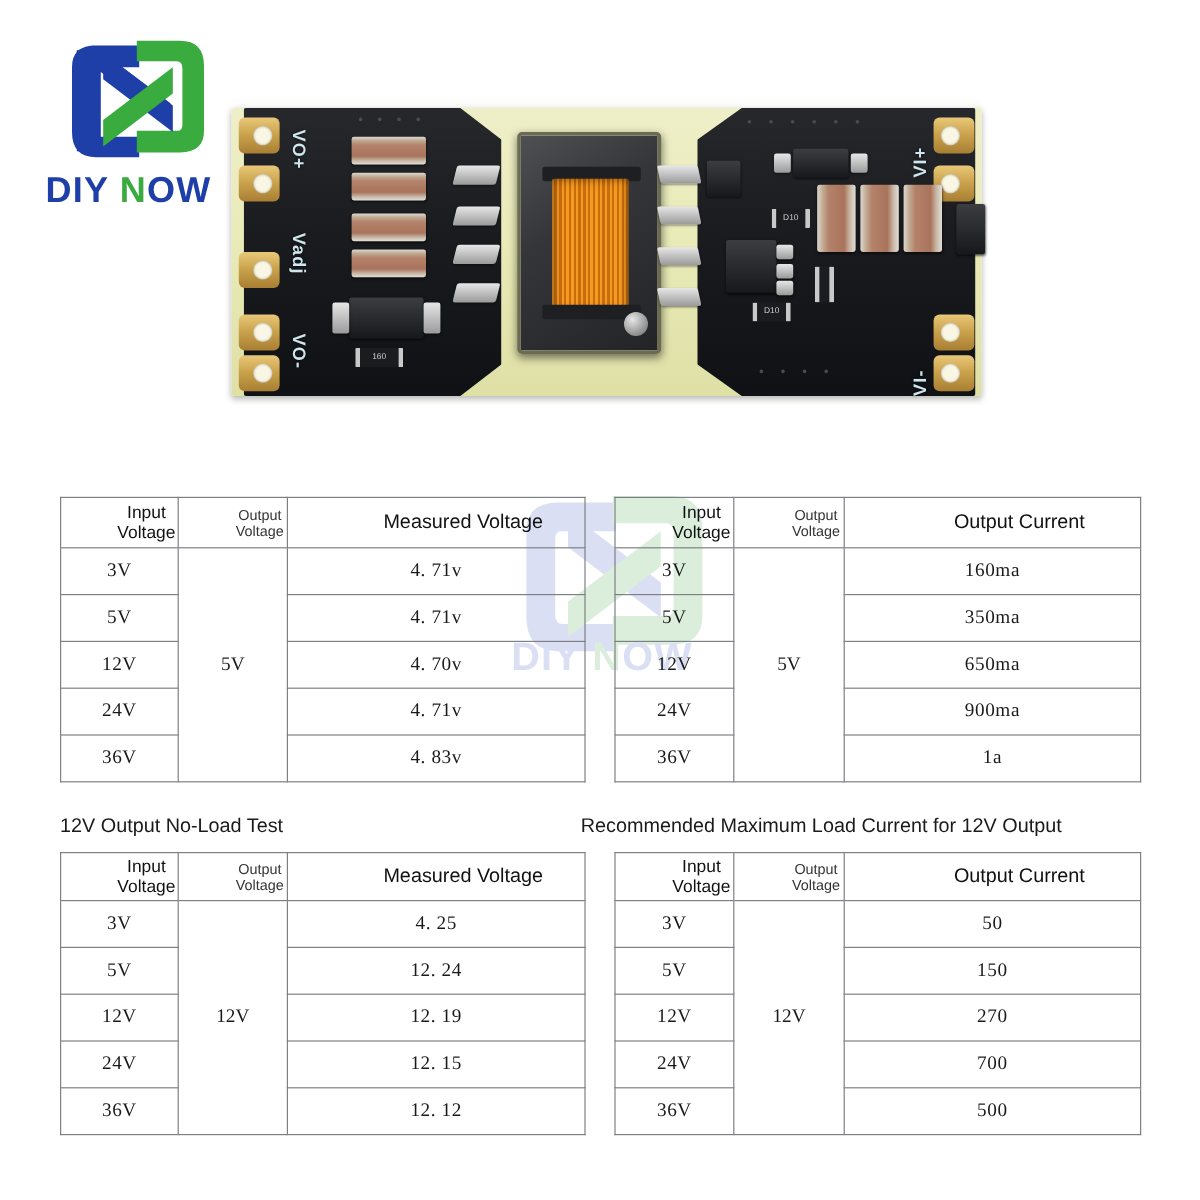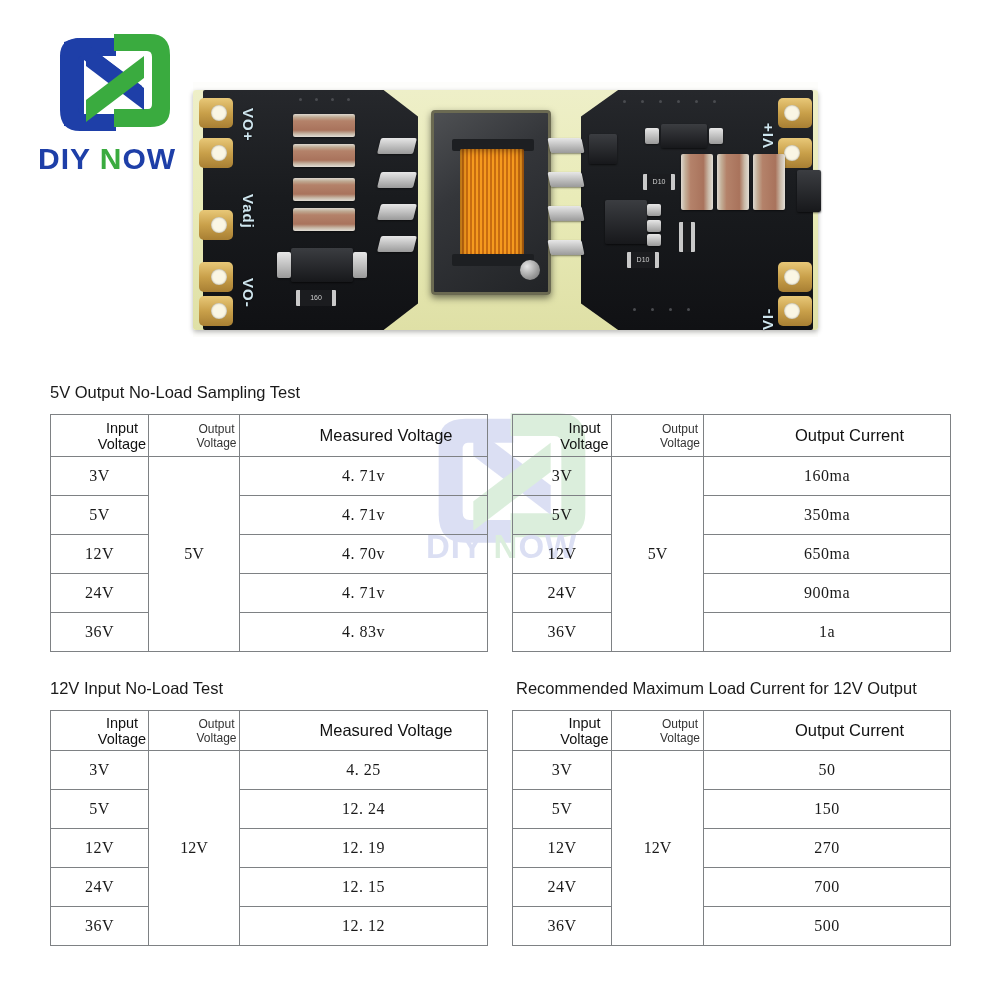--- a/index.html
+++ b/index.html
@@ -270,21 +270,20 @@
       <path d="M4 26 Q4 8 24 8 L60 8 L60 26 L26 26 Q22 26 22 31 L22 78
                Q22 84 27 84 L60 84 L60 101 L24 101 Q4 101 4 80 Z" fill="#4f63c7"></path>
       <path d="M114 79 Q114 97 94 97 L58 97 L58 79 L92 79 Q96 79 96 74 L96 27
                Q96 21 91 21 L58 21 L58 4 L94 4 Q114 4 114 25 Z" fill="#4fae55"></path>
       <path d="M30 14 L30 36 L88 80 L88 58 Z" fill="#4f63c7"></path>
       <path d="M30 92 L30 70 L88 26 L88 48 Z" fill="#4fae55"></path>
     </svg>
     <div class="wm-text"><span>DIY </span><span class="g">N</span><span>OW</span></div>
   </div>
 
-  <div class="tbl-title" style="left:50px; top:383px;">5V Output No-Load Sampling Test</div>
   <table class="spec" style="left:50px; top:414px; width:437px;">
     <colgroup>
         <col style="width:98px">
         <col style="width:91px">
         <col style="width:248px">
       </colgroup>
     <tbody>
         <tr>
       <th style="height:42px" class="h-in">Input Voltage</th>
       <th style="height:42px" class="h-out">Output Voltage</th>
@@ -343,21 +342,21 @@
       <td style="height:39px" class="cell-serif">24V</td>
       <td style="height:39px" class="cell-serif">900ma</td>
     </tr>
     <tr>
       <td style="height:39px" class="cell-serif">36V</td>
       <td style="height:39px" class="cell-serif">1a</td>
     </tr>
   </tbody>
     </table>
 
-  <div class="tbl-title" style="left:50px; top:679px;">12V Input No-Load Test</div>
+  <div class="tbl-title" style="left:50px; top:679px;">12V Output No-Load Test</div>
   <table class="spec" style="left:50px; top:710px; width:437px;">
     <colgroup>
         <col style="width:98px">
         <col style="width:91px">
         <col style="width:248px">
       </colgroup>
     <tbody>
         <tr>
       <th style="height:40px" class="h-in">Input Voltage</th>
       <th style="height:40px" class="h-out">Output Voltage</th>
@@ -380,21 +379,21 @@
       <td style="height:39px" class="cell-serif">24V</td>
       <td style="height:39px" class="cell-serif">12. 15</td>
     </tr>
     <tr>
       <td style="height:39px" class="cell-serif">36V</td>
       <td style="height:39px" class="cell-serif">12. 12</td>
     </tr>
   </tbody>
     </table>
 
-  <div class="tbl-title" style="left:516px; top:679px;">Recommended Maximum Load Current for 12V Output</div>
+  <div class="tbl-title" style="left:484px; top:679px;">Recommended Maximum Load Current for 12V Output</div>
   <table class="spec" style="left:512px; top:710px; width:438px;">
     <colgroup>
         <col style="width:99px">
         <col style="width:92px">
         <col style="width:247px">
       </colgroup>
     <tbody>
         <tr>
       <th style="height:40px" class="h-in">Input Voltage</th>
       <th style="height:40px" class="h-out">Output Voltage</th>

